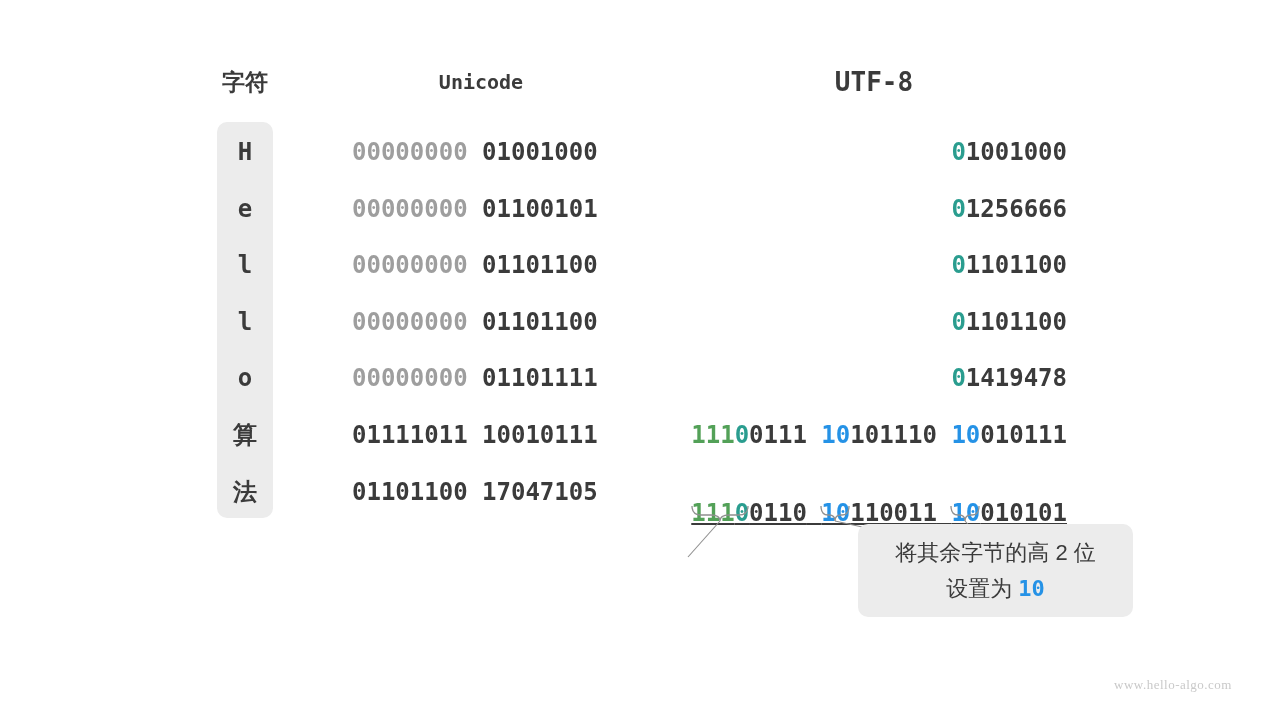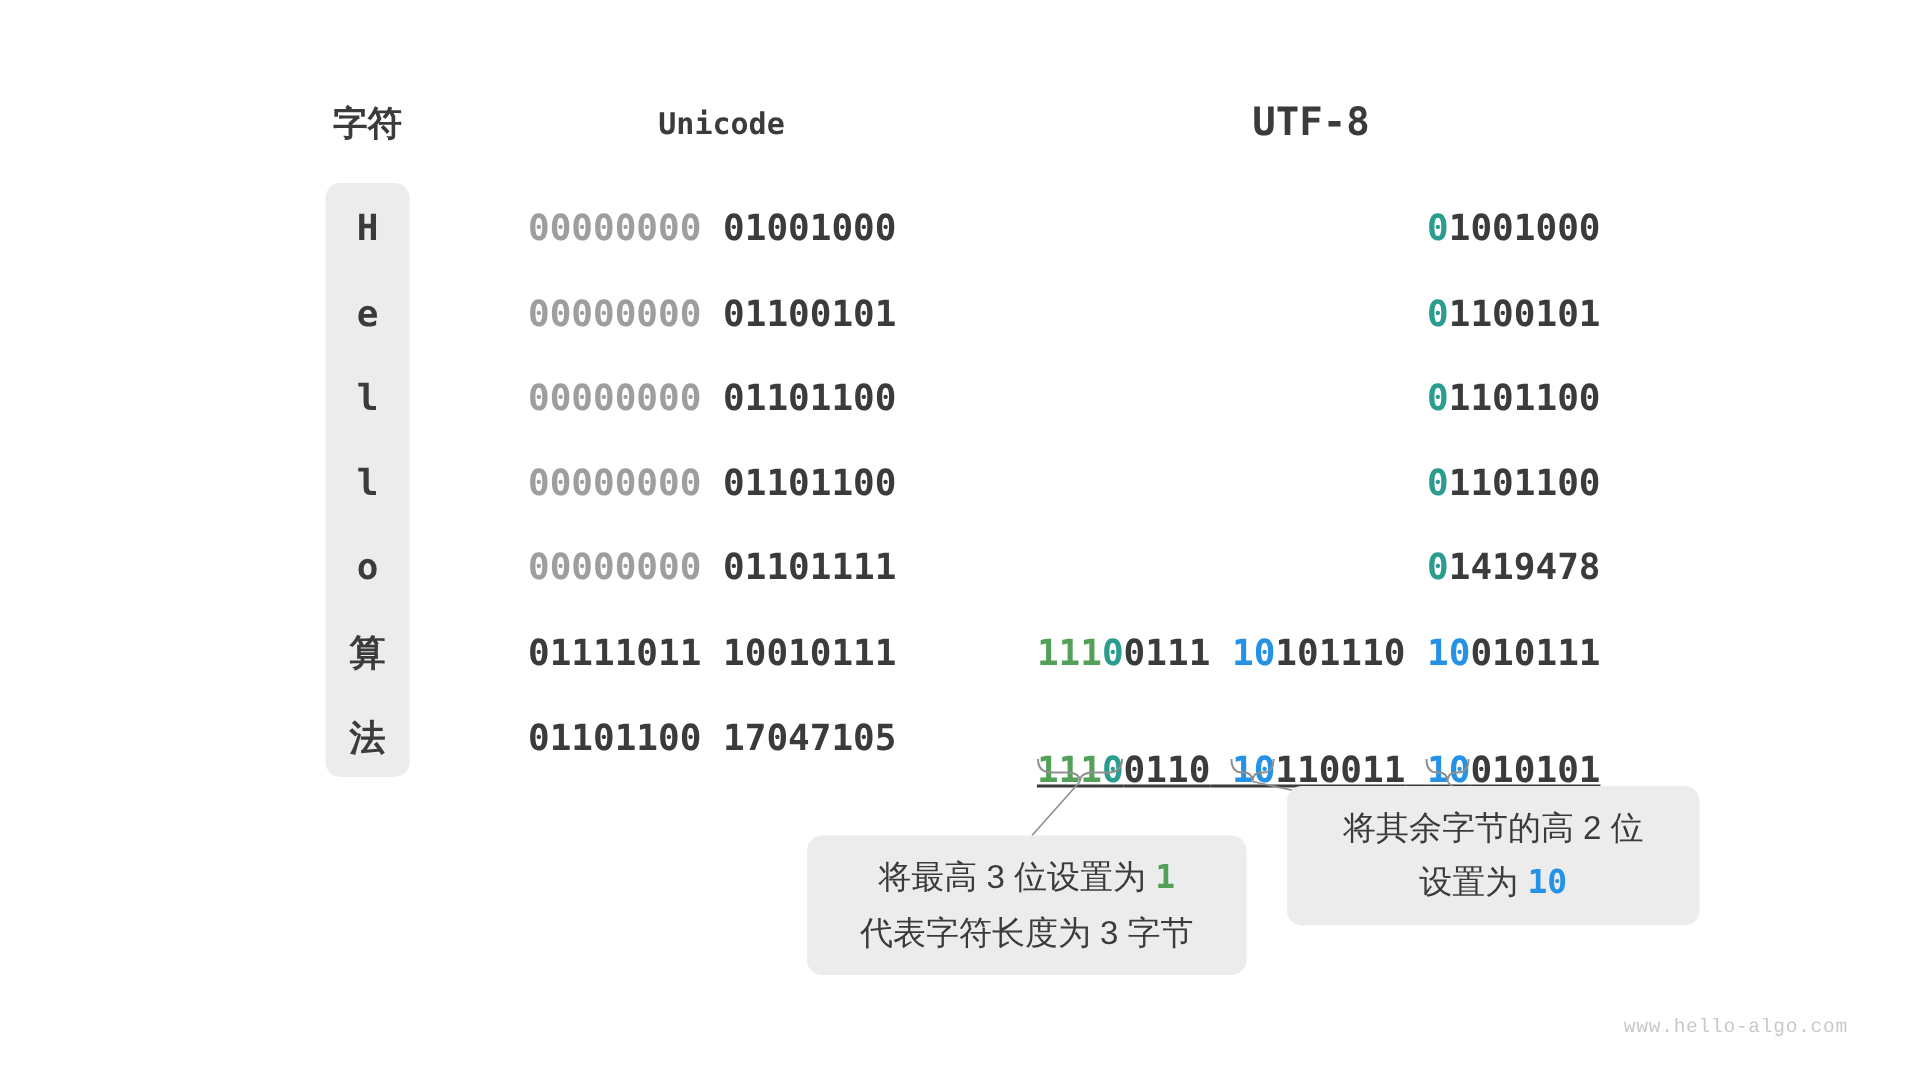--- a/index.html
+++ b/index.html
@@ -49,41 +49,41 @@
 
   
   #overlay{left:0;top:0;width:1280px;height:720px;pointer-events:none;}
   #overlay path,#overlay line{stroke:var(--line);fill:none;}
   #overlay path{stroke-width:1.3;}
   #overlay line{stroke-width:1.1;}
 
   
   #watermark{
     position:absolute;right:48px;top:677px;font-size:13px;letter-spacing:.5px;
-    font-family:Liberation Mono, monospace;color:var(--watermark);
+    font-family:Liberation Serif, serif;color:var(--watermark);
   }
 </style>
 </head>
 <body>
 
 <div id="canvas">
 
   <div class="hdr" id="hdr-char">字符</div>
   <div class="hdr" id="hdr-unicode">Unicode</div>
   <div class="hdr" id="hdr-utf8">UTF-8</div>
 
   <div class="abs" id="char-col-bg"></div>
 
   <div id="rows">
       <div class="cell char-cell" style="top: 139px;">H</div>
       <div class="cell unicode-cell" style="top: 139px;"><span class="c-gray">00000000</span> <span class="c-dark">01001000</span></div>
       <div class="cell utf8-cell" style="top: 139px;"><span class="c-teal">0</span><span class="c-dark">1001000</span></div>
       <div class="cell char-cell" style="top: 196px;">e</div>
       <div class="cell unicode-cell" style="top: 196px;"><span class="c-gray">00000000</span> <span class="c-dark">01100101</span></div>
-      <div class="cell utf8-cell" style="top: 196px;"><span class="c-teal">0</span><span class="c-dark">1100101</span></div>
+      <div class="cell utf8-cell" style="top: 196px;"><span class="c-teal">0</span><span class="c-dark">1256666</span></div>
       <div class="cell char-cell" style="top: 252px;">l</div>
       <div class="cell unicode-cell" style="top: 252px;"><span class="c-gray">00000000</span> <span class="c-dark">01101100</span></div>
       <div class="cell utf8-cell" style="top: 252px;"><span class="c-teal">0</span><span class="c-dark">1101100</span></div>
       <div class="cell char-cell" style="top: 309px;">l</div>
       <div class="cell unicode-cell" style="top: 309px;"><span class="c-gray">00000000</span> <span class="c-dark">01101100</span></div>
       <div class="cell utf8-cell" style="top: 309px;"><span class="c-teal">0</span><span class="c-dark">1101100</span></div>
       <div class="cell char-cell" style="top: 365px;">o</div>
       <div class="cell unicode-cell" style="top: 365px;"><span class="c-gray">00000000</span> <span class="c-dark">01101111</span></div>
       <div class="cell utf8-cell" style="top: 365px;"><span class="c-teal">0</span><span class="c-dark">1419478</span></div>
       <div class="cell char-cell" style="top: 422px;">算</div>
@@ -96,23 +96,19 @@
 
   <svg id="overlay" class="abs" viewBox="0 0 1280 720" xmlns="http://www.w3.org/2000/svg">
     <path d="M692,506 Q692,515 701,515 L711,515 Q720,515 720,521 Q720,515 729,515 L739,515 Q748,515 748,506"></path>
     <path d="M821,506 Q821,515 828,515 L829,515 Q835,515 835,521 Q835,515 841,515 L842,515 Q849,515 849,506"></path>
     <path d="M951,506 Q951,515 958,515 L959,515 Q965,515 965,521 Q965,515 971,515 L972,515 Q979,515 979,506"></path>
     <line x1="720" y1="521" x2="688" y2="557"></line>
     <line x1="835" y1="521" x2="998" y2="557"></line>
     <line x1="965" y1="521" x2="998" y2="557"></line>
   </svg>
 
-  <div class="callout" id="callout-1">
-      <div class="callout-line"><span class="c-dark">将最高 3 位设置为 </span><span class="c-green mono">1</span></div>
-      <div class="callout-line"><span class="c-dark">代表字符长度为 3 字节</span></div>
-    </div>
   <div class="callout" id="callout-2">
       <div class="callout-line"><span class="c-dark">将其余字节的高 2 位</span></div>
       <div class="callout-line"><span class="c-dark">设置为 </span><span class="c-blue mono">10</span></div>
     </div>
 
   <div id="watermark">www.hello-algo.com</div>
 </div>
 
 </body></html>

